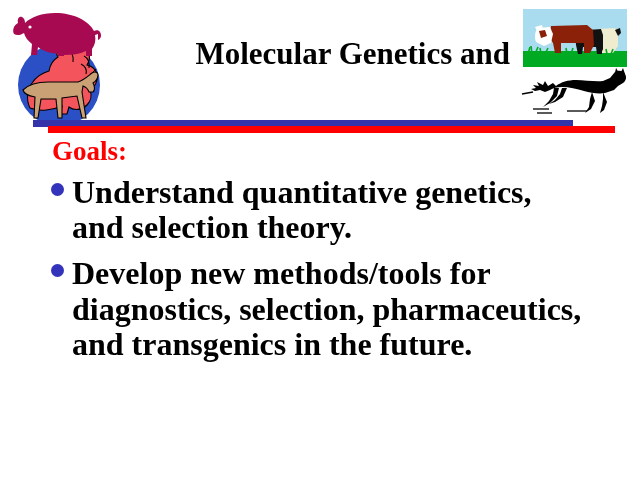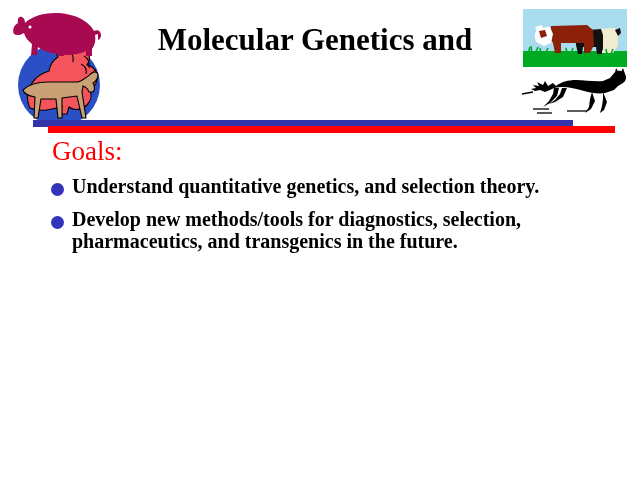--- a/index.html
+++ b/index.html
@@ -35,23 +35,23 @@
     top: 4px;
     width: 112px;
     height: 124px;
   }
   #logo svg { display: block; }
 
   
   #title-block {
     position: absolute;
     left: 120px;
-    top: 24px;
+    top: 38px;
     width: 390px;
-    text-align: center;
+    text-align: right;
     line-height: 1.06;
   }
   .title-line {
     font-family: "Liberation Serif", "DejaVu Serif", serif;
     font-weight: bold;
     font-size: 31px;
     color: #000000;
     white-space: nowrap;
     letter-spacing: 0px;
   }
@@ -100,42 +100,42 @@
     left: 0;
     top: 138px;
     width: 640px;
   }
 
   #goals-heading {
     position: absolute;
     left: 52px;
     top: 0px;
     font-family: "Liberation Serif", "DejaVu Serif", serif;
-    font-weight: normal;
+    font-weight: bold;
     font-size: 27px;
     color: #ff0000;
     line-height: 1.0;
   }
 
   #goal-list {
     position: absolute;
     left: 50px;
     top: 37px;
     width: 540px;
     list-style: none;
     margin: 0;
     padding: 0;
   }
   .goal-item {
     position: relative;
     padding-left: 22px;
     margin: 0 0 11px 0;
     font-family: "Liberation Serif", "DejaVu Serif", serif;
     font-weight: bold;
-    font-size: 20px;
+    font-size: 32px;
     color: #000000;
     line-height: 1.10;
   }
   .goal-item:last-child { margin-bottom: 4px; }
 
   .goal-bullet {
     position: absolute;
     left: 1px;
     top: 8px;
     width: 13px;

